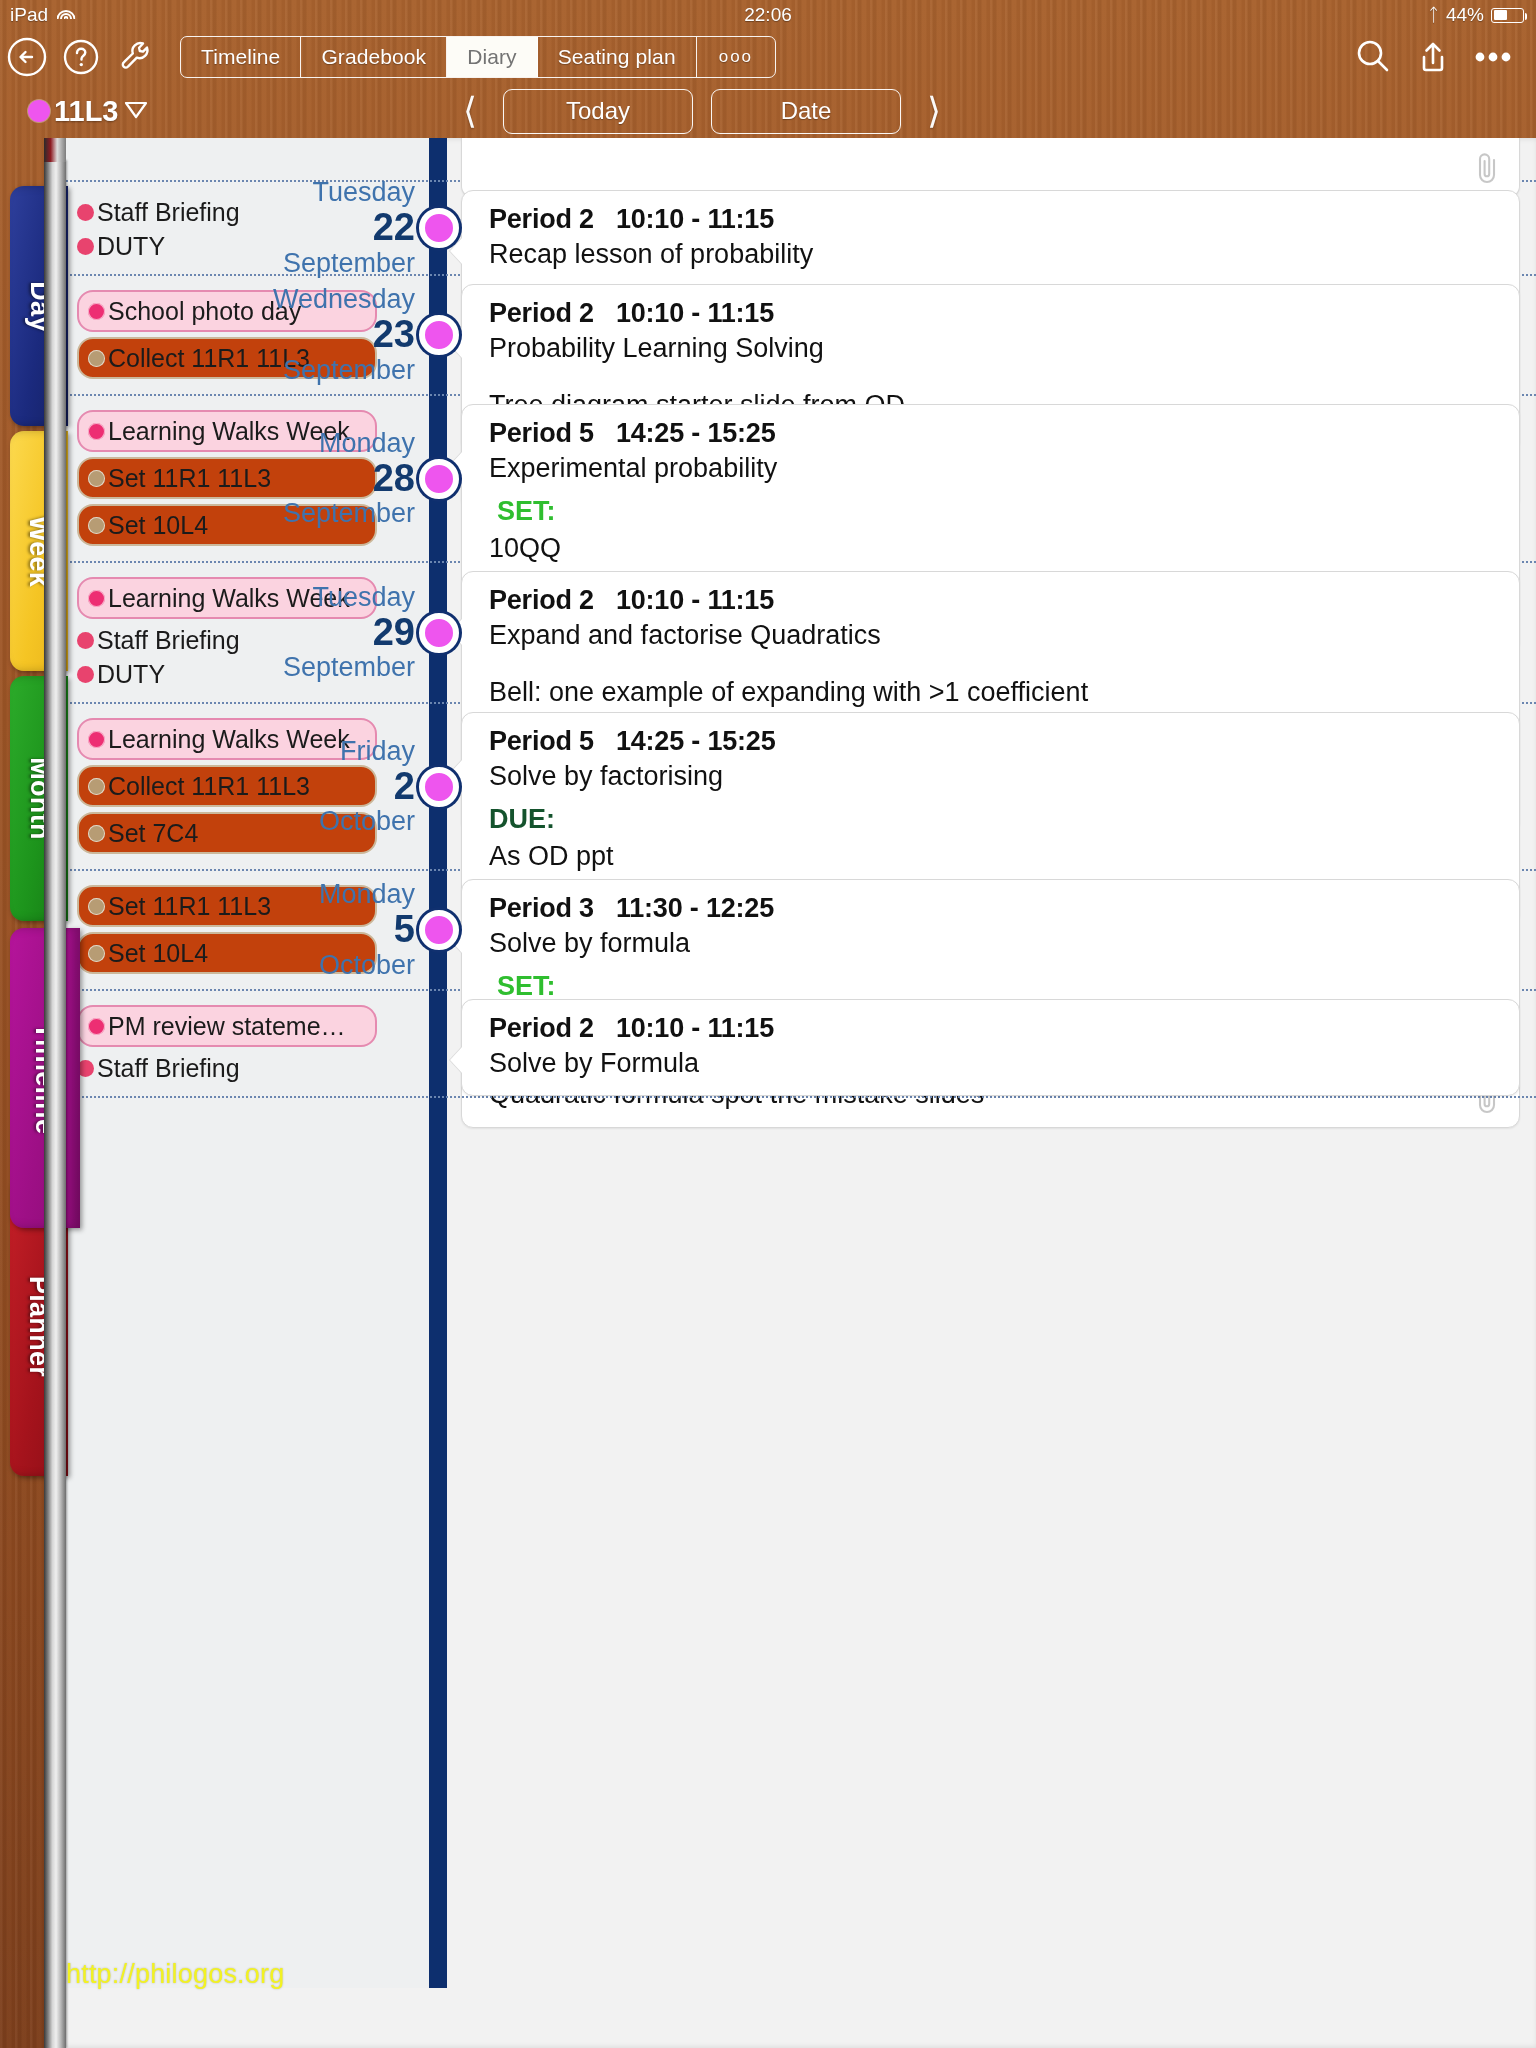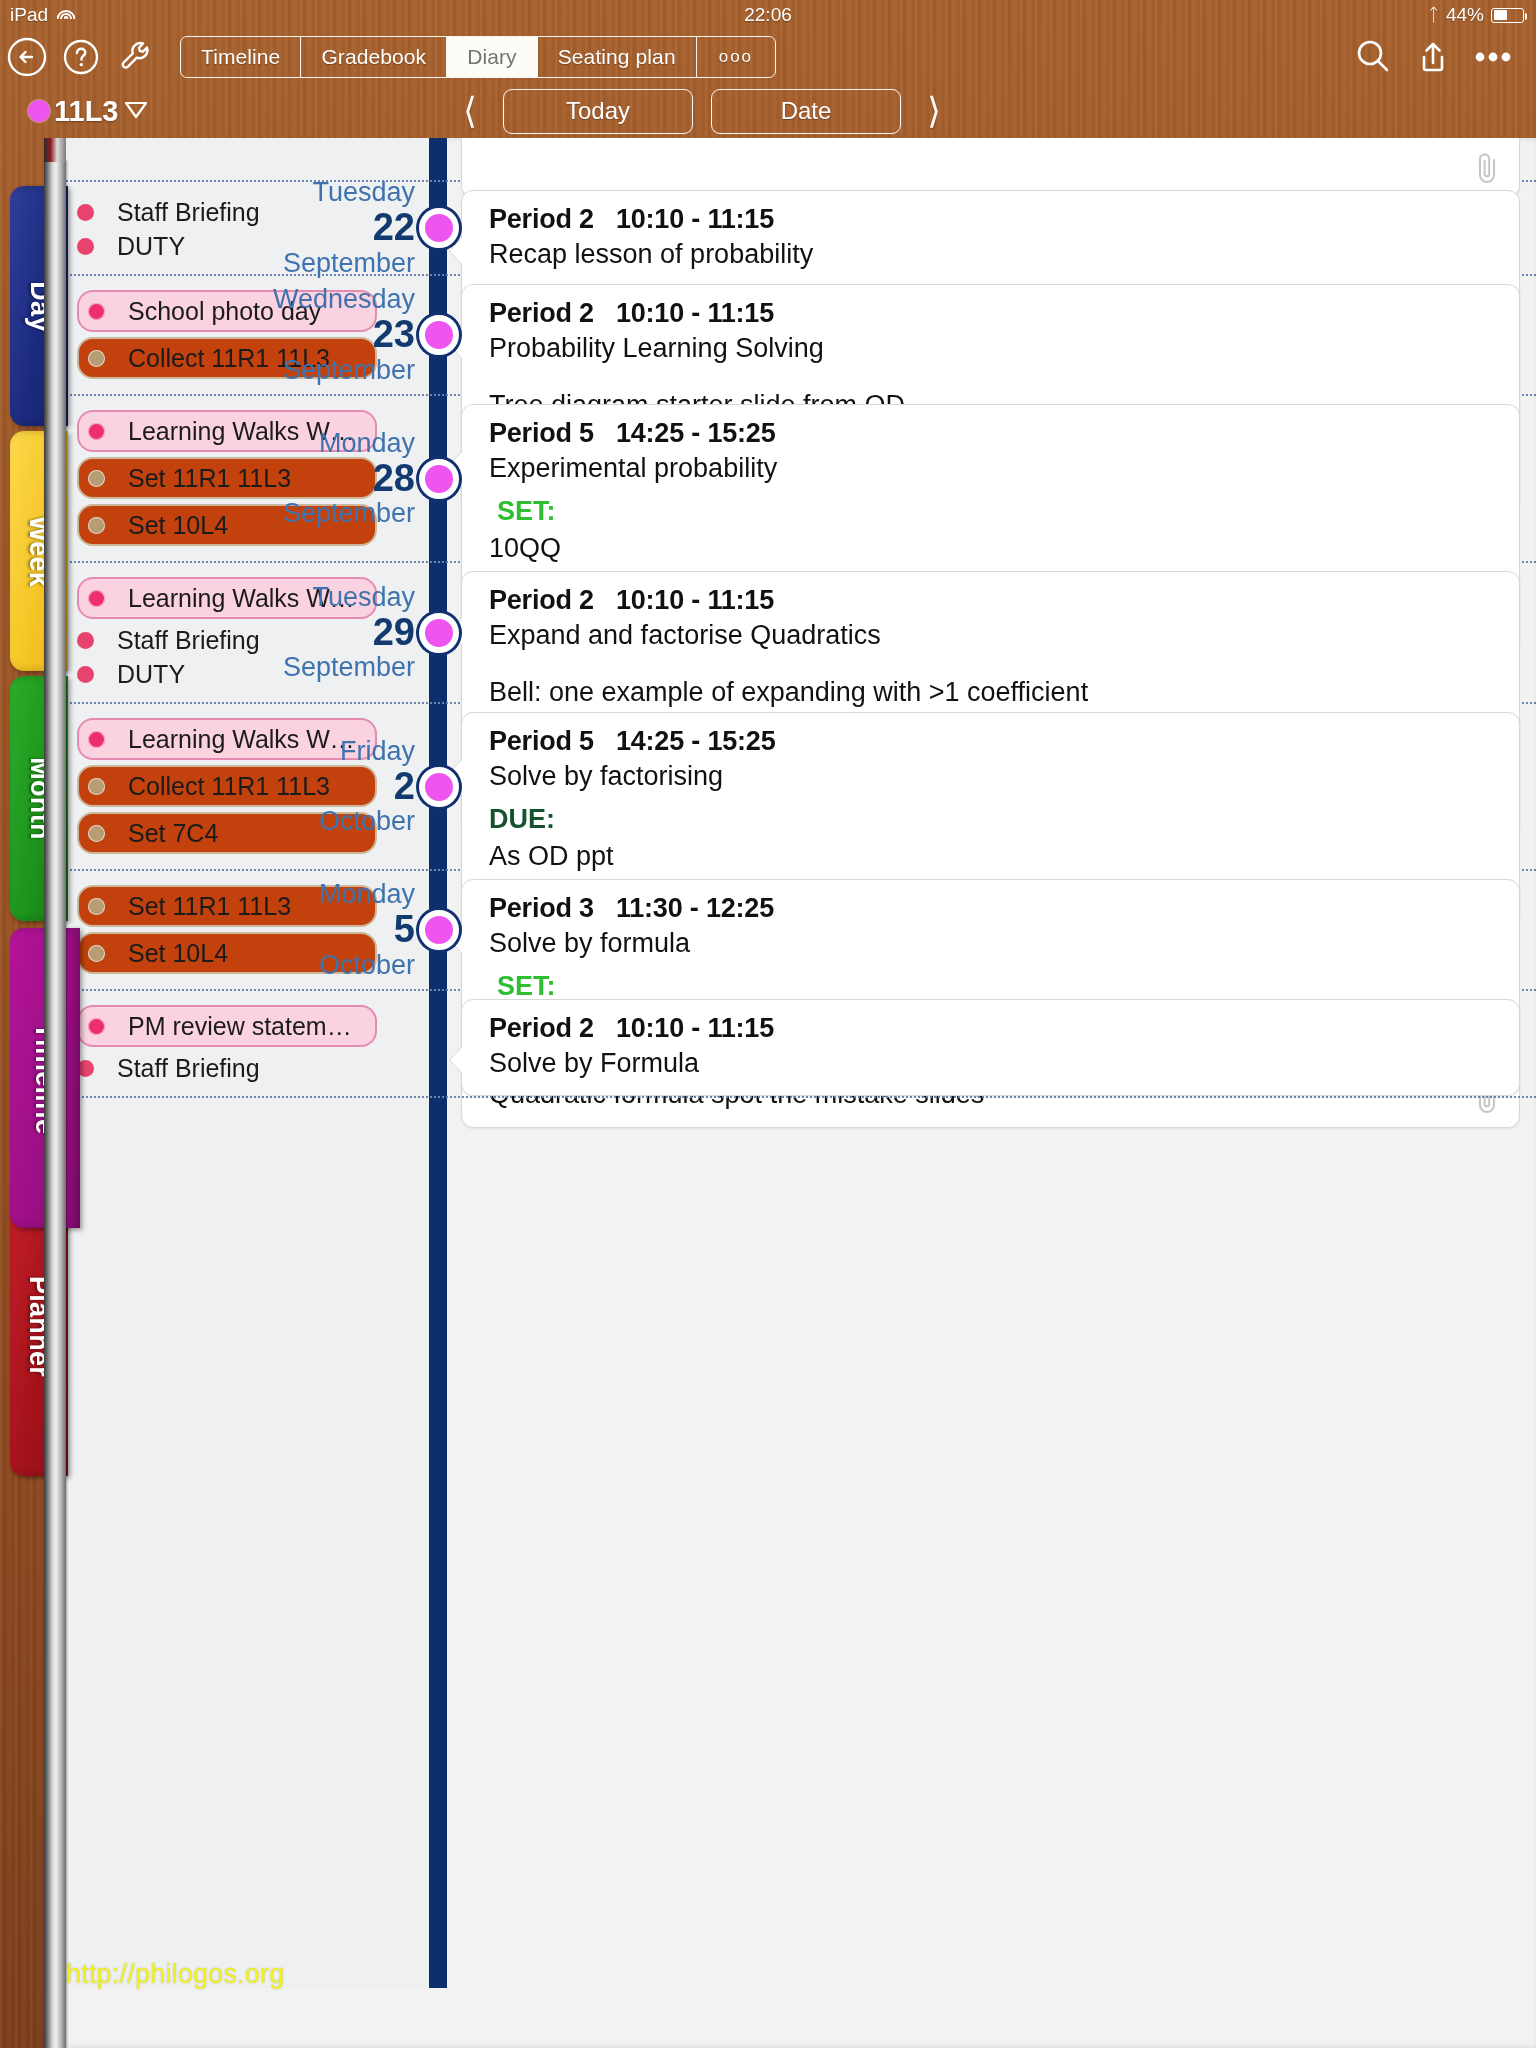--- a/index.html
+++ b/index.html
@@ -119,21 +119,21 @@
   .tl { position:relative; height:1850px; }
   .tl-axis { position:absolute; left:368px; top:0; width:18px; height:100%;
     background:#0d2f6e;}
   .tl-leftbg { position:absolute; left:0; top:0; width:368px; height:100%; background:#eef0f1;}
 
   .row { position:relative; border-bottom:2px dotted #6b86b0; display:flex; }
   .row-left { width:368px; position:relative; padding:14px 8px 10px 16px; }
   .row-right { position:absolute; left:386px; top:0; right:0; }
 
   
-  .ev { display:flex; align-items:center; gap:23px; font-size:25px; color:#1b1b1b; line-height:1.28;
+  .ev { display:flex; align-items:center; gap:3px; font-size:25px; color:#1b1b1b; line-height:1.28;
         margin-bottom:2px;}
   .ev .dot { width:17px;height:17px;border-radius:50%;flex:none;}
   .ev.plain .dot { background:#e8436e; }
   .ev.pill { border-radius:16px; padding:3px 14px 3px 9px; border:2px solid #e58ab0;
      background:#fbd3e0; max-width:300px; margin-bottom:5px; }
   .ev.pill .dot { background:#ed2e73; box-shadow:0 0 0 1px rgba(255,255,255,.6) inset;}
   .ev.pill.tan { border-color:#cbb89b; background:#c2410c;text-align:center; }
   .ev.pill.tan .dot { background:#b79c74; }
   .ev.pill span, .ev.plain span { overflow:hidden; white-space:nowrap; text-overflow:ellipsis;}
 

